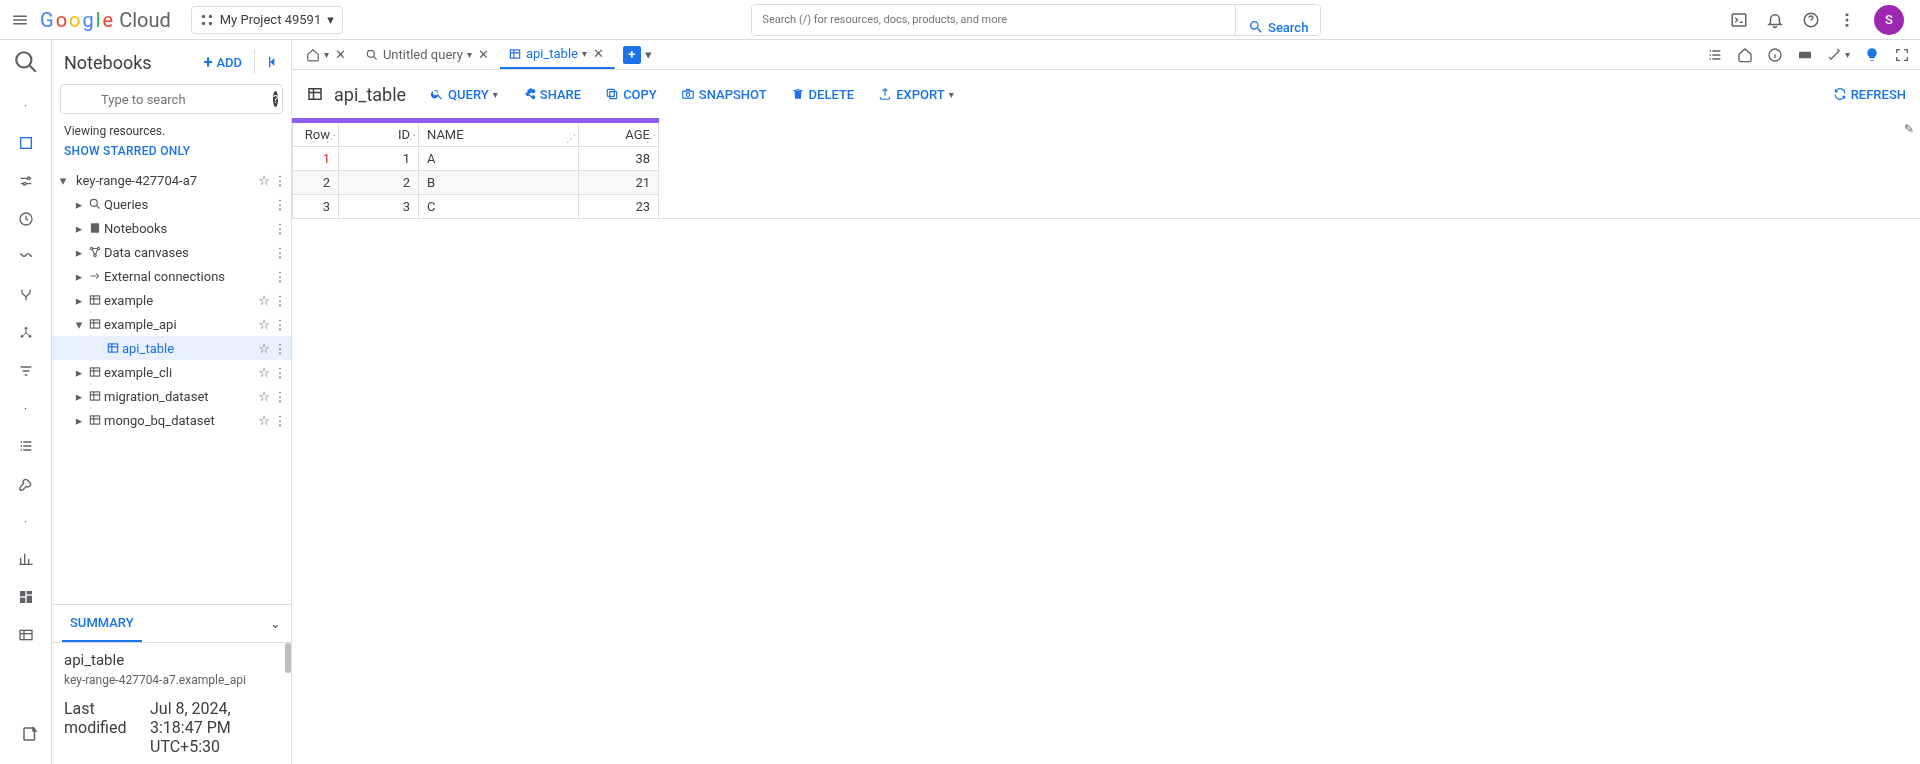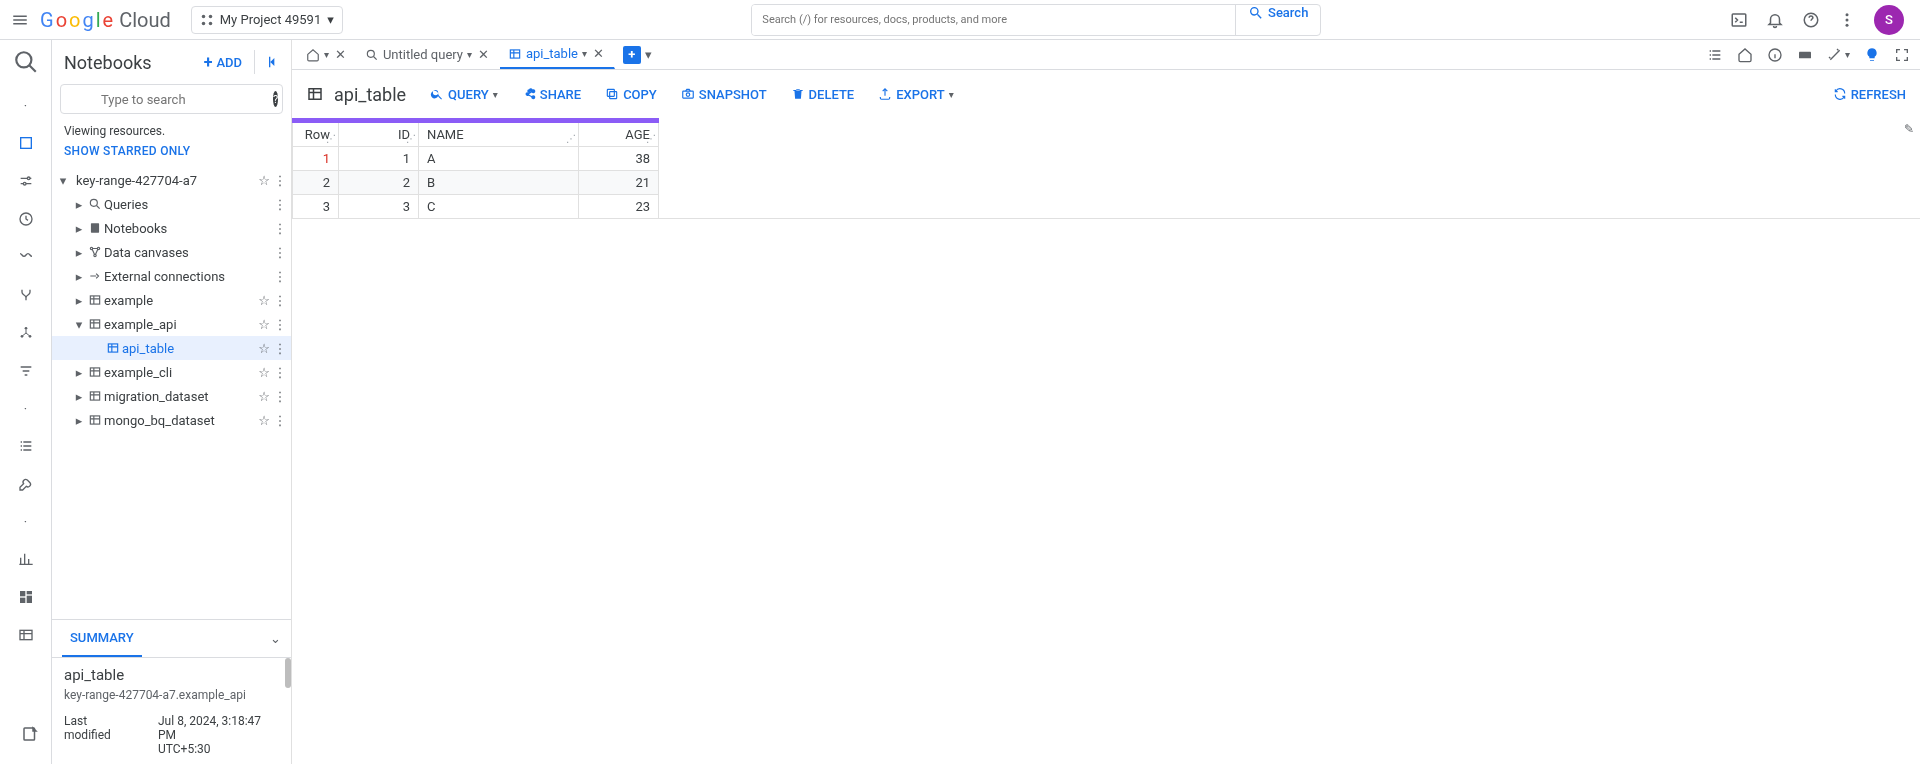--- a/index.html
+++ b/index.html
@@ -14,21 +14,21 @@
   .logo-text .g2 { color: #EA4335; }
   .logo-text .g3 { color: #FBBC05; }
   .logo-text .g4 { color: #4285F4; }
   .logo-text .g5 { color: #34A853; }
   .logo-text .g6 { color: #EA4335; }
   .logo-cloud { color: #5f6368; font-size: 20px; margin-left: 4px; }
   .project-selector { display: flex; align-items: center; height: 28px; border: 1px solid #dadce0; border-radius: 4px; padding: 0 8px; margin-left: 12px; gap: 6px; font-size: 13px; color: #3c4043; cursor: pointer; }
   .topbar .center { flex: 1; display: flex; justify-content: center; }
   .search-wrap { display: flex; width: 570px; height: 32px; border: 1px solid #dadce0; border-radius: 4px; overflow: hidden; }
   .search-input { flex: 1; border: none; outline: none; padding: 0 10px; font-size: 11px; color: #a21caf; }
-  .search-btn { display: flex; align-items: flex-start; gap: 4px; border-left: 1px solid #dadce0; padding: 0 12px; color: #1a73e8; font-weight: 500; cursor: pointer; margin-left: 40px; }
+  .search-btn { display: flex; align-items: flex-end; gap: 4px; border-left: 1px solid #dadce0; padding: 0 12px; color: #1a73e8; font-weight: 500; cursor: pointer; margin-left: 40px; }
   .topbar .right { display: flex; align-items: center; gap: 18px; padding-right: 8px; color: #5f6368; }
   .avatar { width: 30px; height: 30px; border-radius: 50%; background: #9c27b0; color: #fff; display: flex; align-items: center; justify-content: center; font-weight: 500; }
 
   .icon-btn { cursor: pointer; color: #5f6368; display:flex; align-items:center; justify-content:center; }
 
   
   .workspace { display: flex; height: calc(764px - 40px); }
 
   
   .rail { width: 52px; border-right: 1px solid #dadce0; display: flex; flex-direction: column; align-items: center; padding-top: 8px; gap: 22px; color: #5f6368; }
@@ -57,21 +57,21 @@
   .tree-row .more { width: 14px; color: #5f6368; cursor:pointer; display:flex; justify-content:center; }
   .tree-row.selected { background: #e8f0fe; }
   .tree-row.selected .label, .tree-row.selected .ticon { color: #1a73e8; }
 
   .summary-panel { border-top: 1px solid #dadce0; }
   .summary-tabs { display:flex; align-items:center; justify-content:space-between; padding: 0 10px; border-bottom: 0; }
   .summary-tab { color:#1a73e8; font-weight:500; font-size:13px; padding:10px 8px; border-bottom: 2px solid #1a73e8; }
   .summary-body { padding: 8px 12px; font-size: 13px; border-top:1px solid #dadce0; position:relative;}
   .summary-body .name { font-size: 15px; color:#3c4043; margin-bottom:4px; }
   .summary-body .path { font-size: 12px; color:#5f6368; margin-bottom:12px; }
-  .summary-meta { display:flex; gap:24px; font-size:12px; }
+  .summary-meta { display:flex; gap:16px; font-size:16px; }
   .summary-meta .k { color:#3c4043; width:70px;}
   .summary-meta .v { color:#3c4043; }
   .summary-scroll { position:absolute; right:0; top:0; width:6px; height:30px; background:#bdbdbd; border-radius:3px; }
 
   
   .main { flex: 1; display: flex; flex-direction: column; }
   .tabbar { height: 30px; border-bottom: 1px solid #dadce0; display: flex; align-items: stretch; padding-left:6px; }
   .tabbar .tab { display: flex; align-items: center; gap: 4px; padding: 0 8px; font-size: 13px; color: #5f6368; border-right: 1px solid transparent; }
   .tabbar .tab .close { cursor: pointer; color:#5f6368; padding:0 2px; }
   .tabbar .tab.active { color: #1a73e8; border-bottom: 2px solid #1a73e8; }

